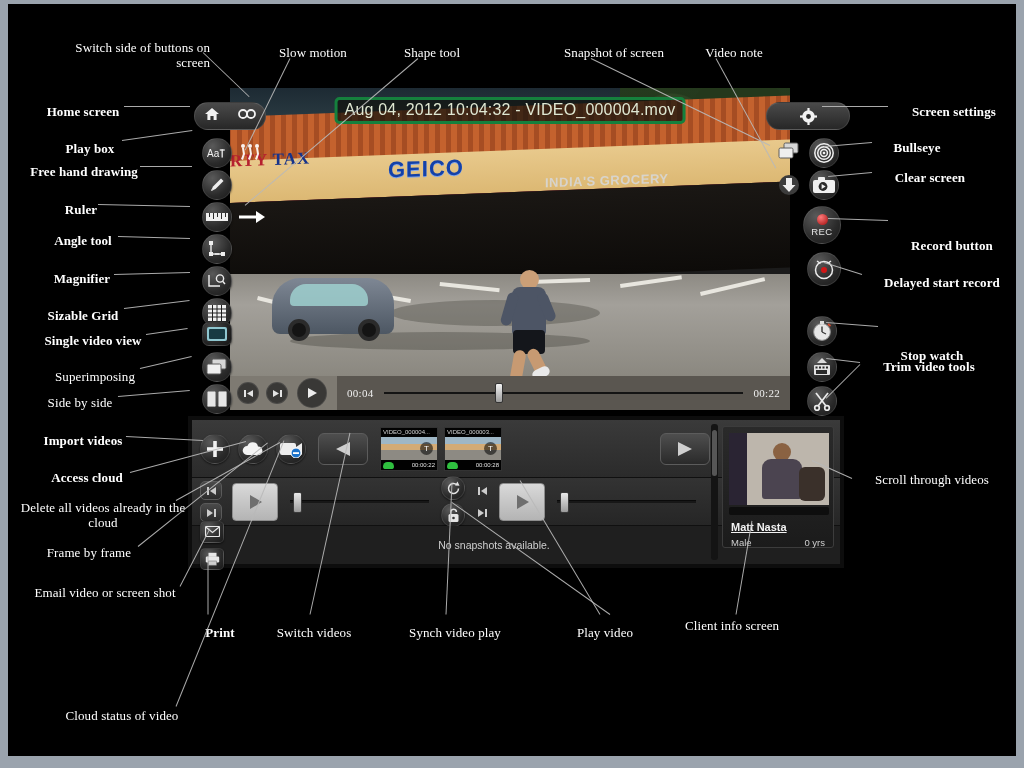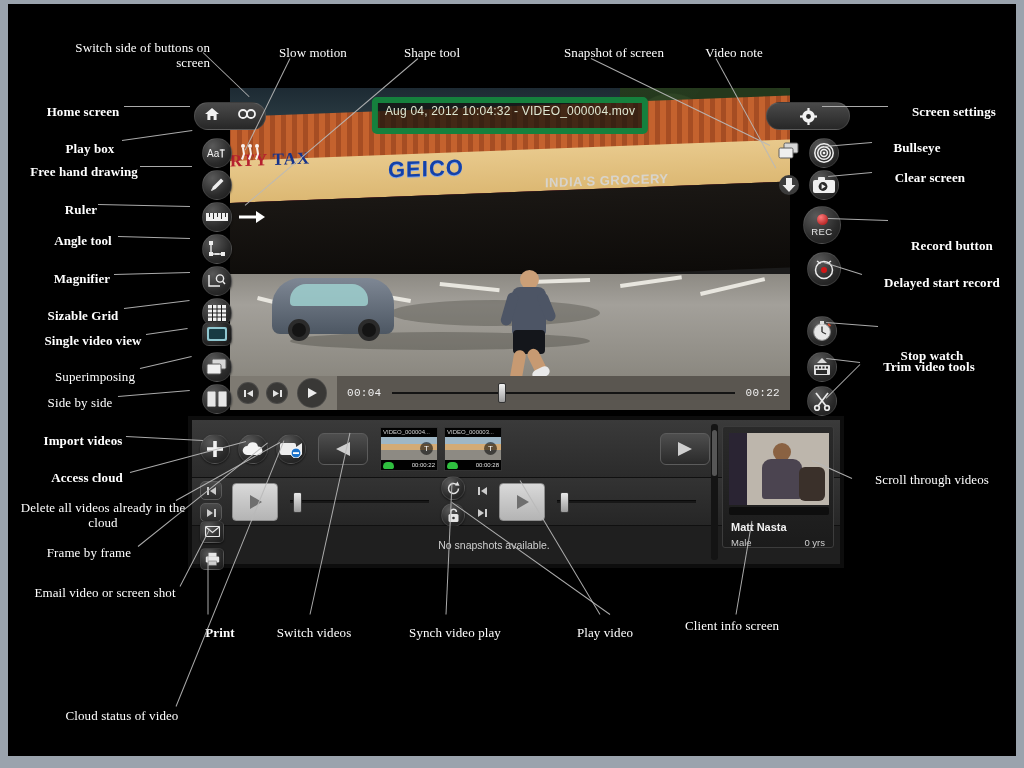--- a/index.html
+++ b/index.html
@@ -129,26 +129,26 @@
             background:#c79a72; border-radius:6px; transform:rotate(10deg); }
   .r-legR { position:absolute; left:29px; top:78px; width:12px; height:28px;
             background:#c79a72; border-radius:6px; transform:rotate(-26deg); }
   .r-shoeR{ position:absolute; left:30px; top:98px; width:18px; height:10px;
             background:#e9e9e9; border-radius:5px; transform:rotate(-25deg); }
   .shadow-blob { position:absolute; background:rgba(40,38,34,.28); border-radius:50%; }
 
   .video-timestamp {
     position:absolute; left:50%; top:9px; transform:translateX(-50%);
     background: rgba(16,18,14,.72);
-    border:6px solid #15803d;
+    border:3px solid #15803d;
     border-radius:5px;
     color:#dfe7d2;
     font-family:"Liberation Sans", sans-serif;
-    font-size:12px;
-    padding:1px 7px 10px;
+    font-size:16px;
+    padding:1px 7px 2px;
     white-space:nowrap;
     letter-spacing:.2px;
   }
 
   
   #playerBar {
     position:absolute; left:0; bottom:0; width:560px; height:34px;
     background: rgba(135,130,121,.92);
     display:flex; align-items:center;
   }
@@ -159,21 +159,21 @@
     color:#e4e4e4; font-size:9px; flex:none; margin-left:7px;
     border:1px solid rgba(255,255,255,.09);
   }
   .pbtn.play { width:30px; height:30px; margin-left:9px; font-size:13px; }
   .scrub-wrap {
     flex:1; height:34px; margin-left:10px;
     background: rgba(60,57,52,.55);
     display:flex; align-items:center; padding:0 10px;
   }
   .tcode {
-    font-family:Liberation Mono, monospace;
+    font-family:Liberation Serif, serif;
     color:#efefef; font-size:11px; letter-spacing:.3px; flex:none;
   }
   .scrub-track {
     flex:1; height:2px; background:#141414; margin:0 10px; position:relative;
   }
   .scrub-thumb {
     position:absolute; left:31%; top:-9px; width:8px; height:20px;
     background: linear-gradient(#f2f2f2,#9f9f9f);
     border-radius:2px; border:1px solid #333;
   }
@@ -304,21 +304,21 @@
     background:#0a0a0a; overflow:hidden;
   }
   .cp-wall { position:absolute; inset:0; background: linear-gradient(90deg,#2a2433 0 18%, #bdb6ac 18% 100%); }
   .cp-person-head { position:absolute; left:44px; top:10px; width:18px;height:18px;border-radius:50%; background:#8a6242; }
   .cp-person-body { position:absolute; left:33px; top:26px; width:40px;height:40px;border-radius:9px 9px 3px 3px; background:#4b4450; }
   .cp-chair { position:absolute; right:4px; bottom:4px; width:26px;height:34px;background:#3a302a;border-radius:6px; }
   .client-bar { position:absolute; left:6px; top:80px; width:100px; height:8px; background:#0e0e0e; border-radius:2px;}
   .client-name {
     position:absolute; left:8px; top:94px;
     font-family:"Liberation Sans", sans-serif;
-    font-size:11px; font-weight:bold; color:#f2f2f2;
+    font-size:11px; font-weight:bold; color:#f2f2f2;text-decoration:underline;
   }
   .client-meta {
     position:absolute; left:8px; right:8px; top:110px;
     display:flex; justify-content:space-between;
     font-family:"Liberation Sans", sans-serif;
     font-size:9.5px; color:#cfcfcf;
   }
   .scrollbar-v {
     position:absolute; right:122px; top:4px; width:7px; bottom:4px;
     background:#141414; border-radius:3px;

